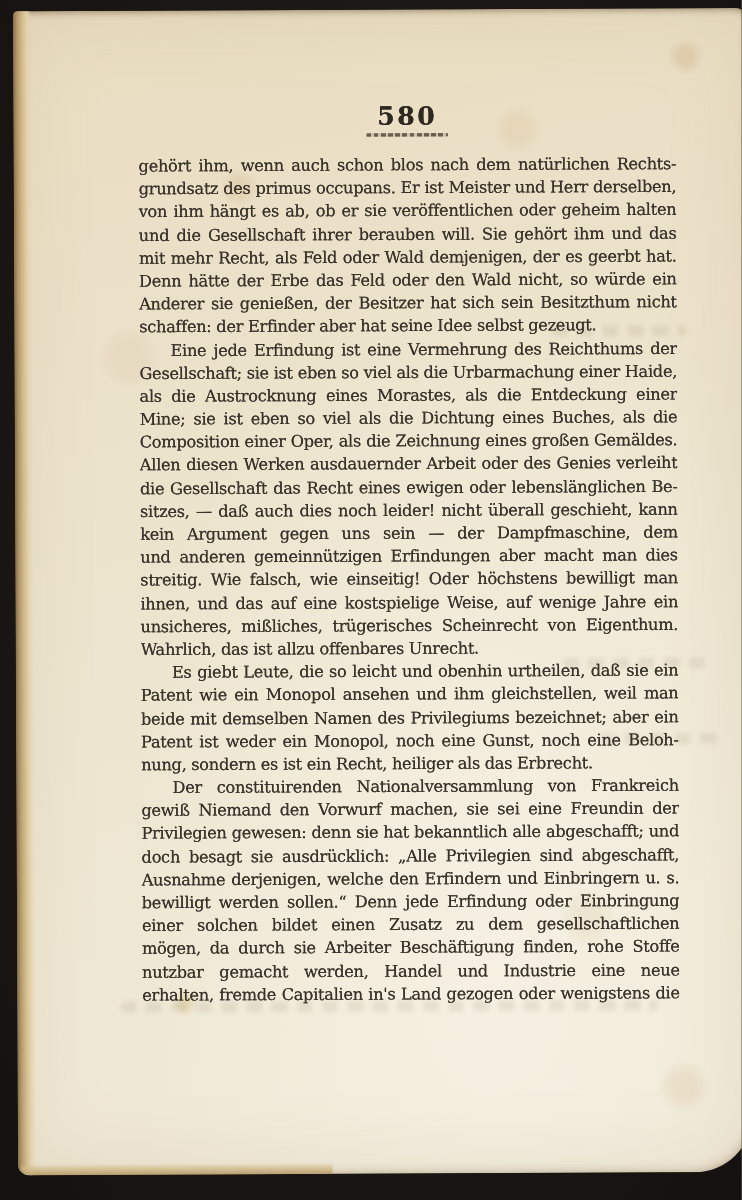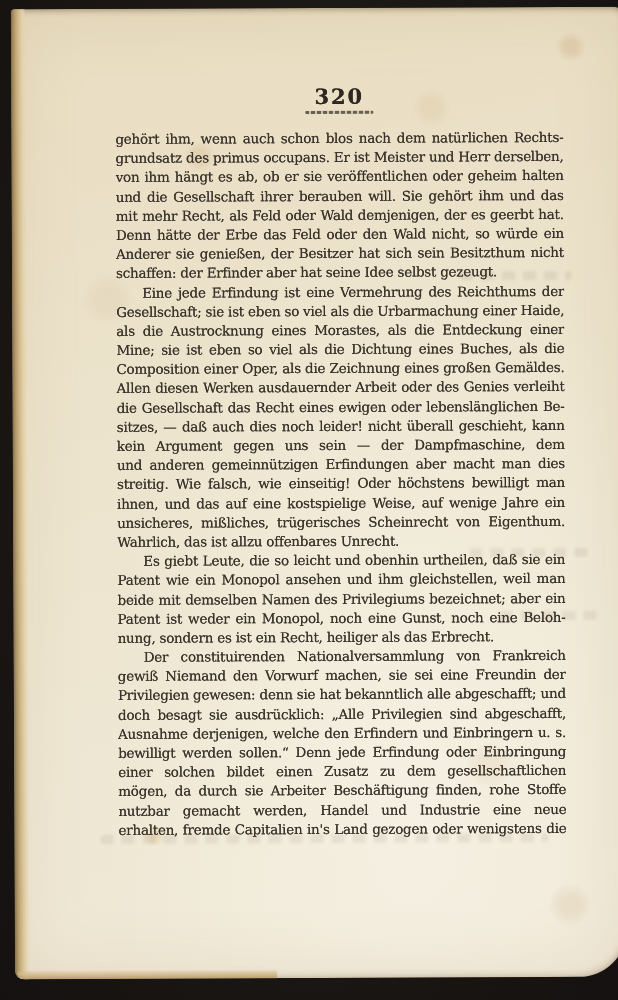--- a/index.html
+++ b/index.html
@@ -129,21 +129,21 @@
 <div class="scan">
   <div class="page">
     <div class="page-edge"></div>
     <div class="page-edge-bottom"></div>
     <div class="spots"></div>
     <div class="ghost ghost-1"></div>
     <div class="ghost ghost-2"></div>
     <div class="ghost ghost-3"></div>
     <div class="ghost ghost-4"></div>
     <div class="folio-wrap">
-      <div class="folio">320</div>
+      <div class="folio">580</div>
       <div class="folio-rule"></div>
     </div>
     <div class="textblock">
         <div class="paragraph">
           <div class="line">gehört ihm, wenn auch schon blos nach dem natürlichen Rechts-</div>
           <div class="line">grundsatz des primus occupans. Er ist Meister und Herr derselben,</div>
           <div class="line">von ihm hängt es ab, ob er sie veröffentlichen oder geheim halten</div>
           <div class="line">und die Gesellschaft ihrer berauben will. Sie gehört ihm und das</div>
           <div class="line">mit mehr Recht, als Feld oder Wald demjenigen, der es geerbt hat.</div>
           <div class="line">Denn hätte der Erbe das Feld oder den Wald nicht, so würde ein</div>

